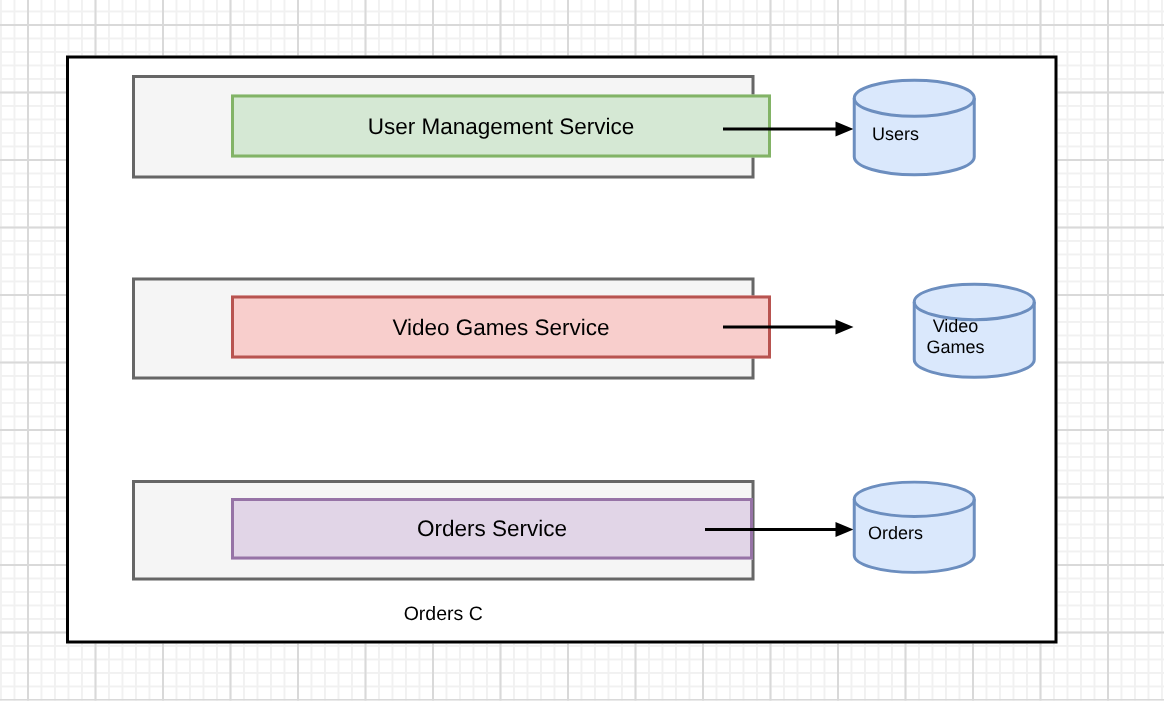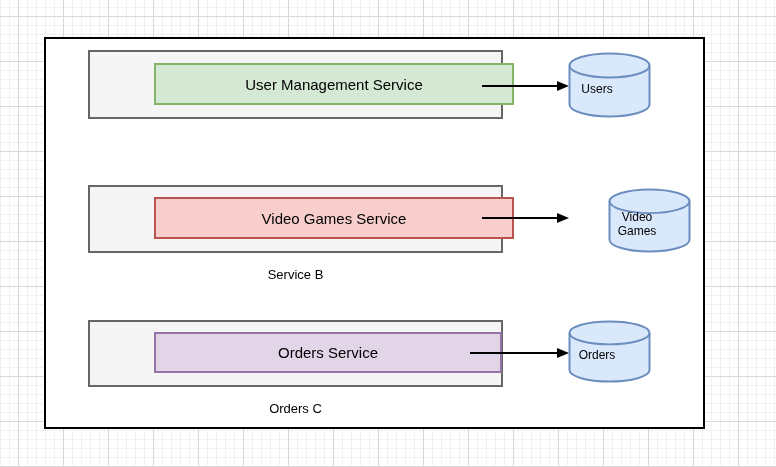--- a/index.html
+++ b/index.html
@@ -91,21 +91,20 @@
     </svg>
     <div class="cyl-label">
       <span>Users</span>
     </div>
   </div>
 
   <div class="abs container-box" style="left: 88px; top: 185px; width: 415px; height: 68px; background-color: rgb(245, 245, 245); border-color: rgb(102, 102, 102);"></div>
   <div class="abs service-box" style="left: 122px; top: 197px; width: 360px; height: 42px; background-color: rgb(248, 206, 204); border-color: rgb(184, 84, 80);">
     <span>Video Games Service</span>
   </div>
-  <div class="abs group-label" style="left:88px; top:267px; width:415px;">Service B</div>
   <div class="abs">
     <div class="abs arrow-line" style="left: 482px; top: 217px; width: 76px; background-color: rgb(0, 0, 0);"></div>
     <div class="abs arrow-head" style="left: 557px; top: 213px; border-left-color: rgb(0, 0, 0);"></div>
   </div>
   <div class="abs" style="left:568px; top:188px; width:83px; height:65px;margin-left:40px;">
     <svg class="cyl-svg" viewBox="0 0 83 66" preserveAspectRatio="none">
       <path d="M1.5,13.5 A40,12 0 0 1 81.5,13.5 V52.5 A40,12 0 0 1 1.5,52.5 Z" stroke-width="2" fill="#dae8fc" style="stroke: rgb(108, 142, 191);"></path>
       <path d="M1.5,13.5 A40,12 0 0 0 81.5,13.5" fill="none" stroke-width="2" style="stroke: rgb(108, 142, 191);"></path>
     </svg>
     <div class="cyl-label">

